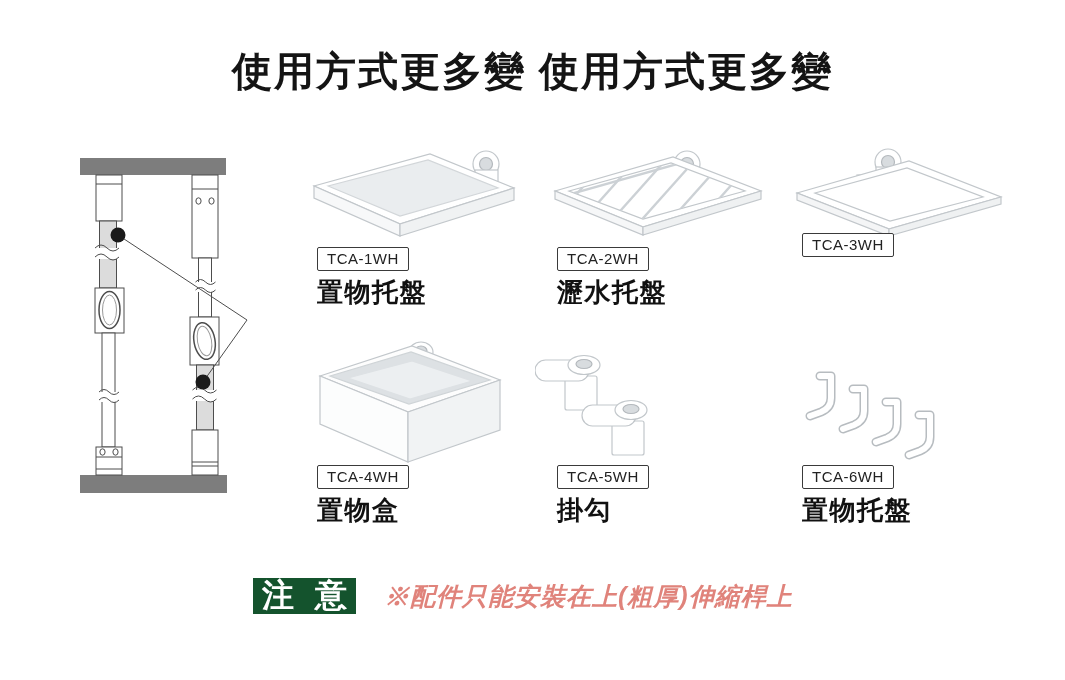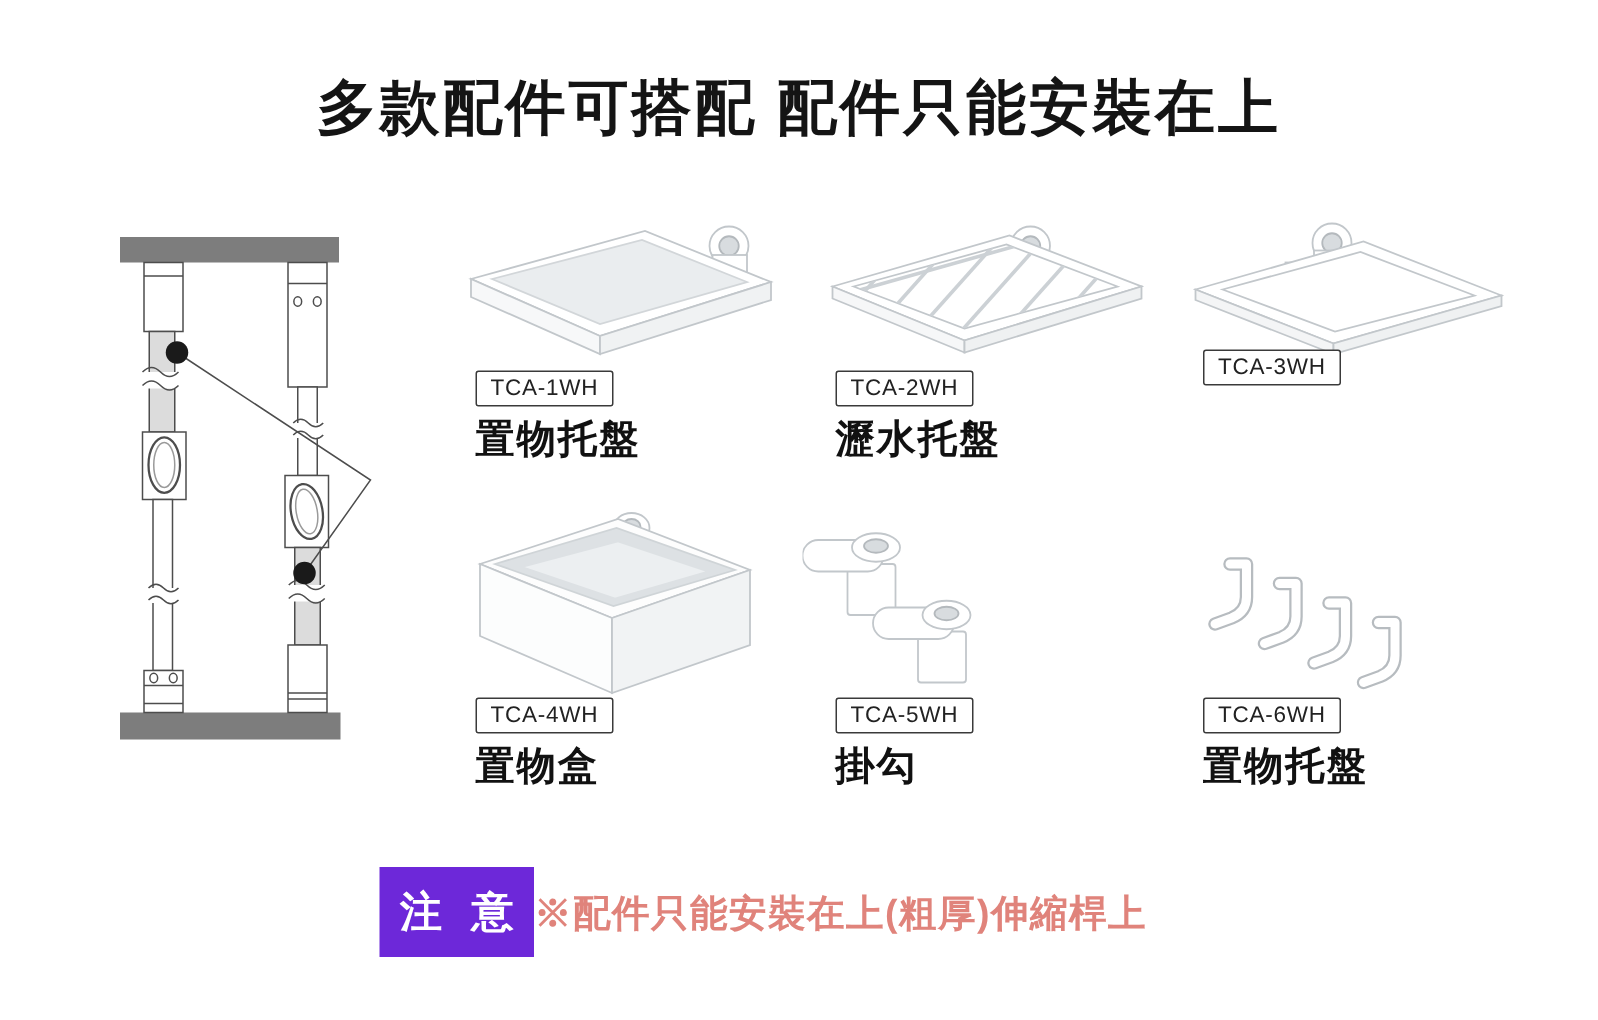--- a/index.html
+++ b/index.html
@@ -23,34 +23,35 @@
     padding:1px 9px 2px 9px;
   }
   .product-name {
     margin-top:4px; font-size:26px; font-weight:600; letter-spacing:1.5px; color:#111;
   }
   .product-art { position:absolute; }
   .notice-bar {
     position:absolute; left:253px; top:578px; display:flex; align-items:center;
   }
   .notice-badge {
-    width:103px; height:60px; display:flex; align-items:center; justify-content:center;
-    background:#6d28d9; color:#ffffff; font-size:28px; font-weight:700;
+    width:103px; height:36px; display:flex; align-items:center; justify-content:center;
+    background:#14532d; color:#ffffff; font-size:32px; font-weight:700;
     letter-spacing:6px; text-indent:6px;
   }
   .notice-text {
-    color:#E0837B; font-size:25px; font-weight:600; letter-spacing:1px;
+    margin-left:28px; color:#E0837B; font-size:25px; font-weight:600; letter-spacing:1px;
     white-space:nowrap;
+    font-style:italic;
   }
   svg { display:block; }
 </style>
 </head>
 <body>
 
-<div class="page-title">多款配件可搭配 配件只能安裝在上</div>
+<div class="page-title">使用方式更多變 使用方式更多變</div>
 
 <div class="diagram-wrap">
   <svg width="235" height="360" viewBox="0 0 235 360">
 
     <rect x="18" y="13" width="146" height="17" fill="#7d7d7d"></rect>
     <rect x="18" y="330" width="147" height="18" fill="#7d7d7d"></rect>
 
     <g stroke="#4d4d4d" stroke-width="1">
       <rect x="34" y="30" width="26" height="46" fill="#ffffff"></rect>
       <line x1="34" y1="39" x2="60" y2="39"></line>

